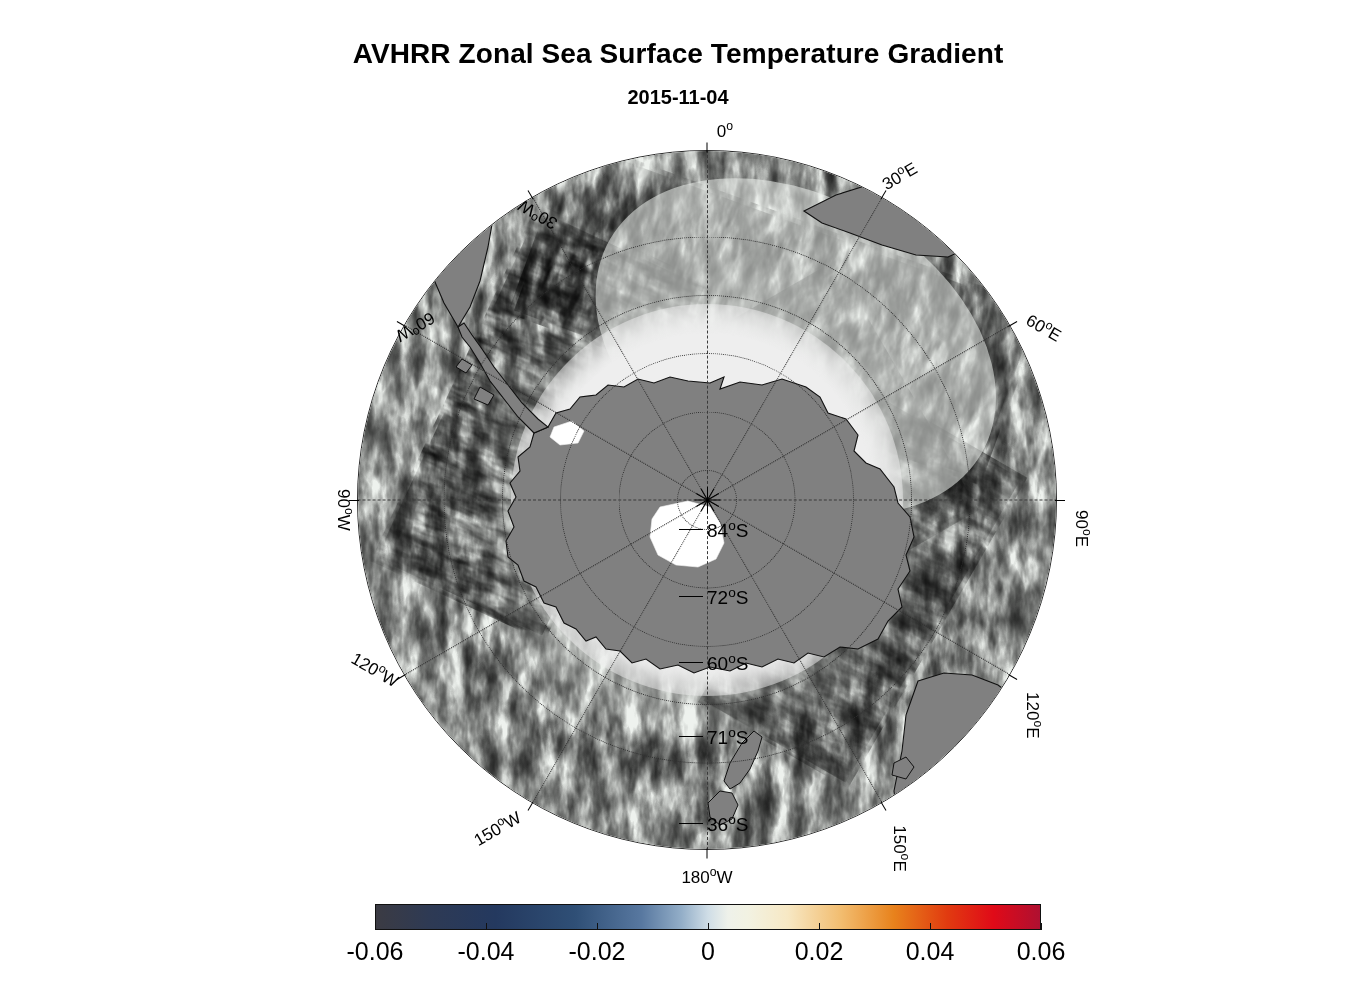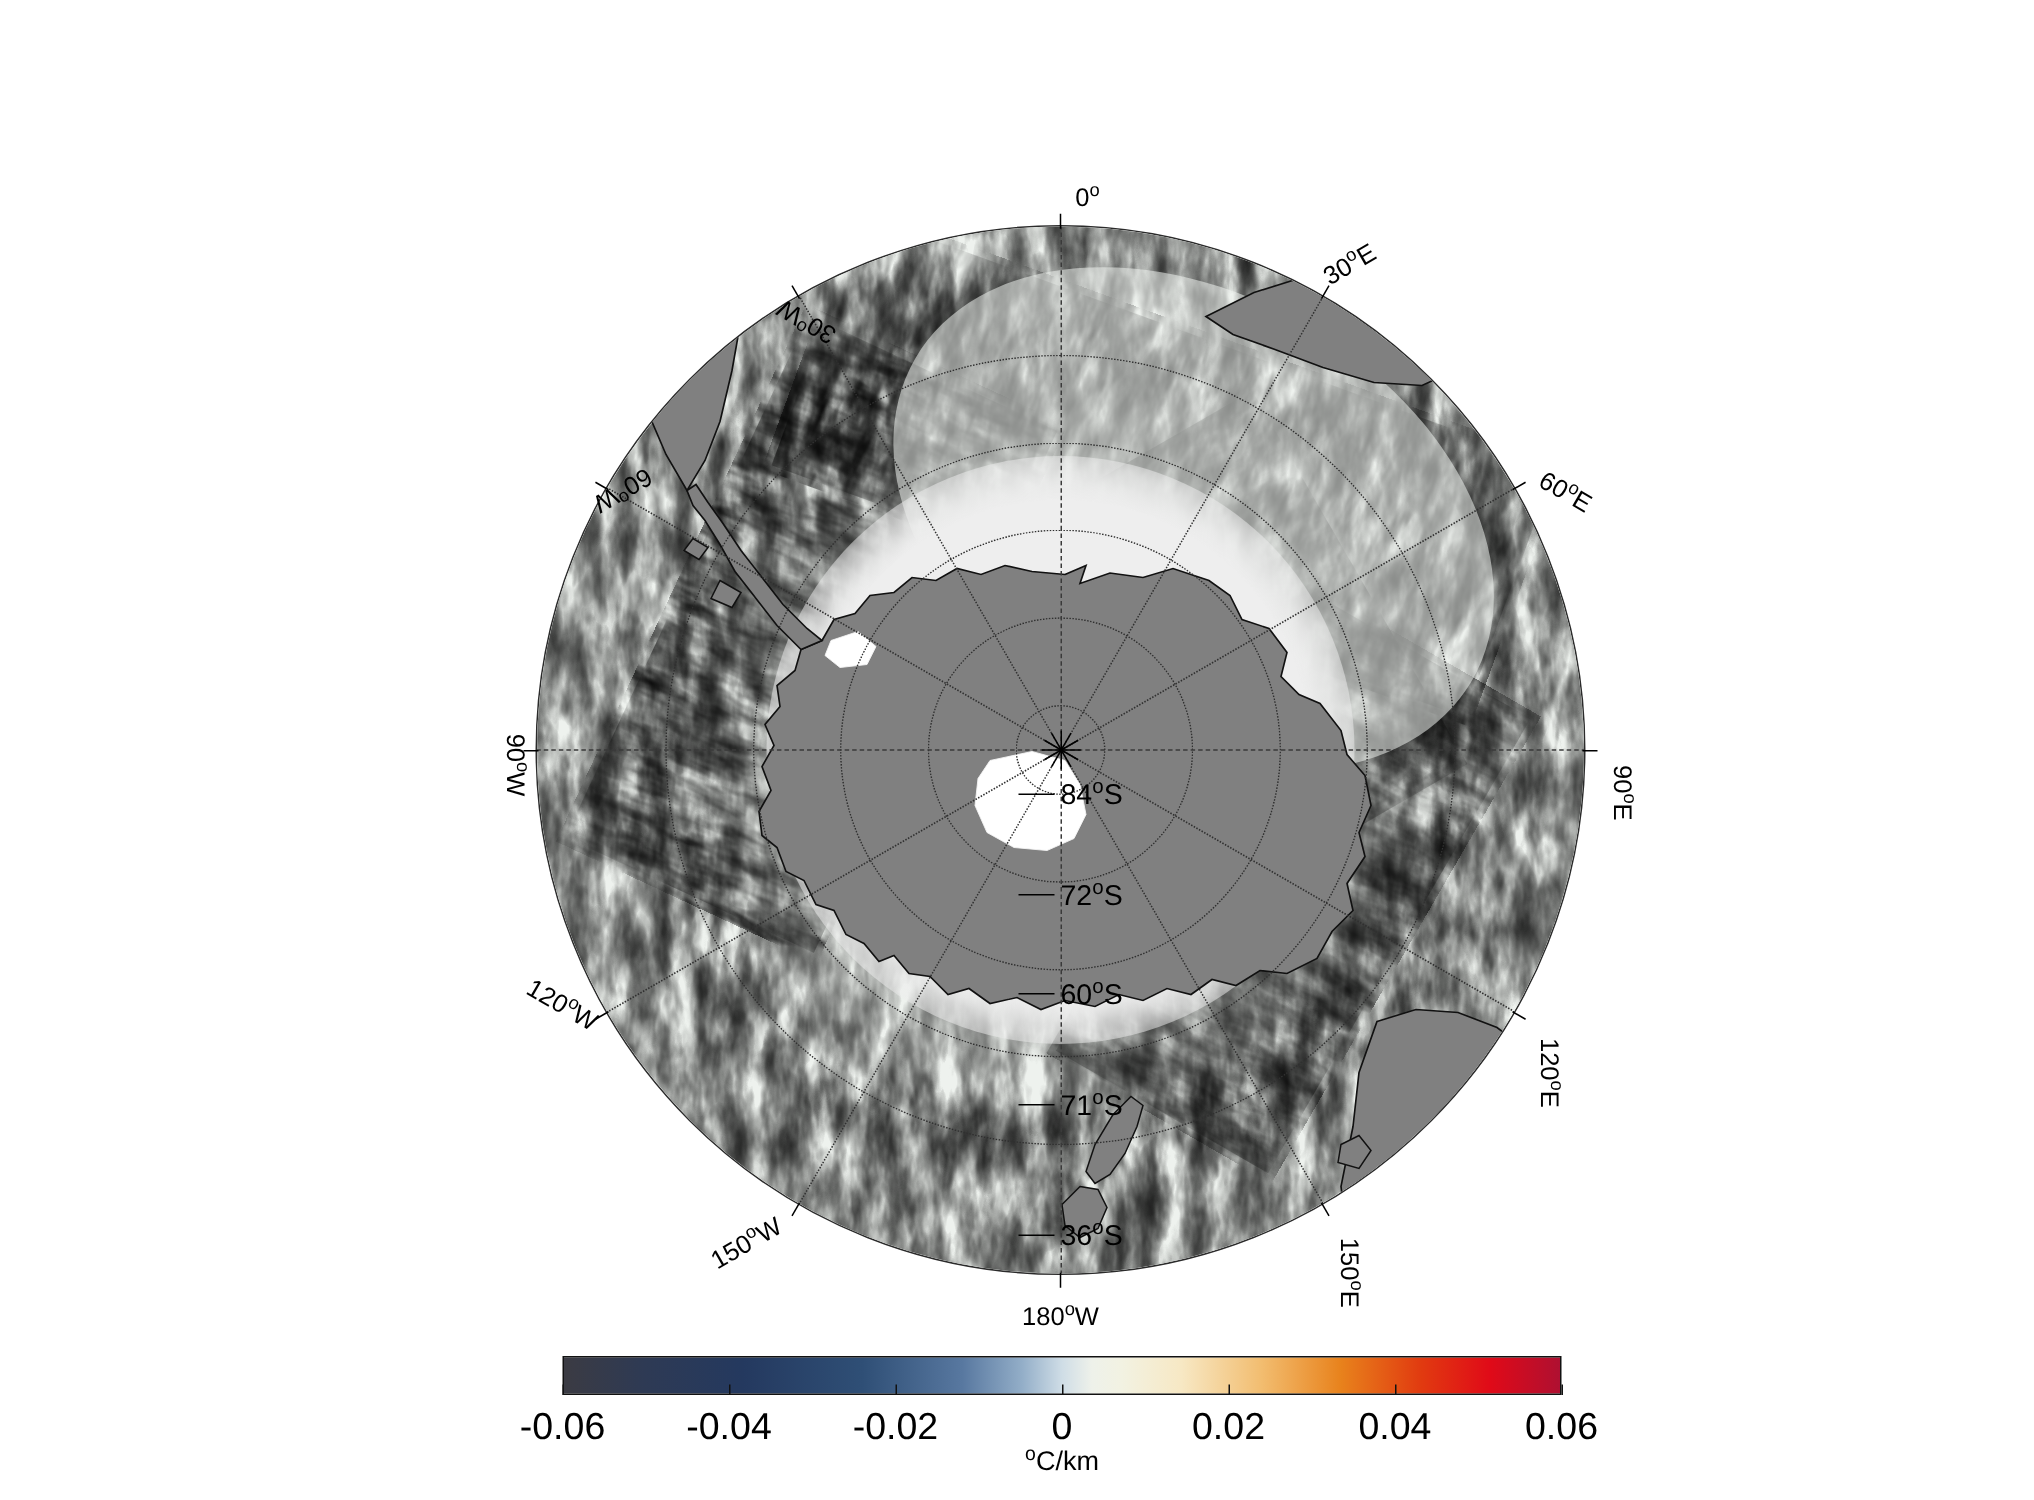--- a/index.html
+++ b/index.html
@@ -98,20 +98,22 @@
   .cbar-unit{
     position:absolute;left:0;right:0;top:60px;text-align:center;font-size:18px;
   }
   .sup{font-size:.72em;vertical-align:super;line-height:0;}
 </style>
 </head>
 <body>
 
 <div class="fig">
 
+  <div class="title">AVHRR Zonal Sea Surface Temperature Gradient</div>
+  <div class="subtitle">2015-11-04</div>
 
   <div class="map-wrap">
 
     <div class="map-disc">
 
       <svg class="ocean-field" viewBox="0 0 704 704" preserveAspectRatio="none">
         <defs>
           <filter id="grain" x="-10%" y="-10%" width="120%" height="120%">
             <feTurbulence type="fractalNoise" baseFrequency="0.055 0.022" numOctaves="4" seed="17" result="t"></feTurbulence>
             <feColorMatrix in="t" type="matrix" values="0 0 0 0 0
@@ -348,16 +350,15 @@
     </div>
     <div class="cbar-labels">
       <span style="left:0%">-0.06</span>
       <span style="left:16.667%">-0.04</span>
       <span style="left:33.333%">-0.02</span>
       <span style="left:50%">0</span>
       <span style="left:66.667%">0.02</span>
       <span style="left:83.333%">0.04</span>
       <span style="left:100%">0.06</span>
     </div>
-    <div class="cbar-unit"><span class="sup">o</span><span>C/km</span></div>
   </div>
 
 </div>
 
 </body></html>

